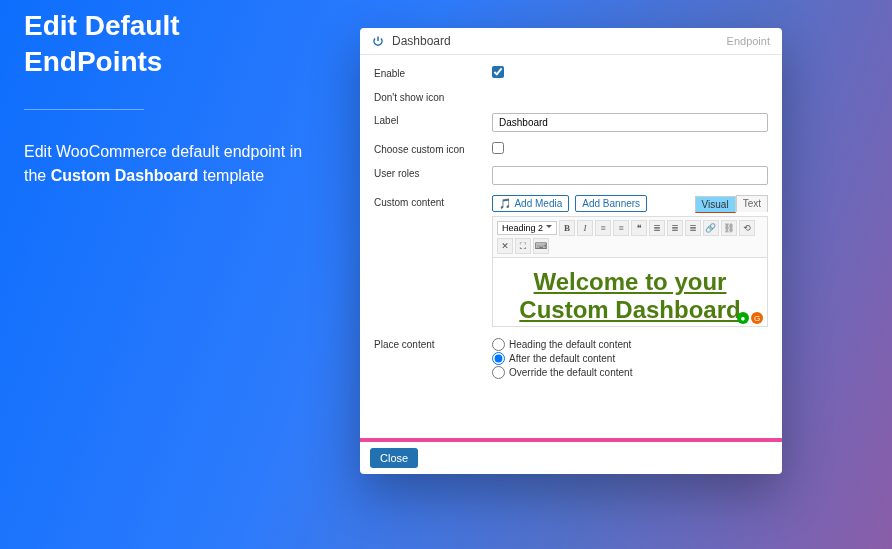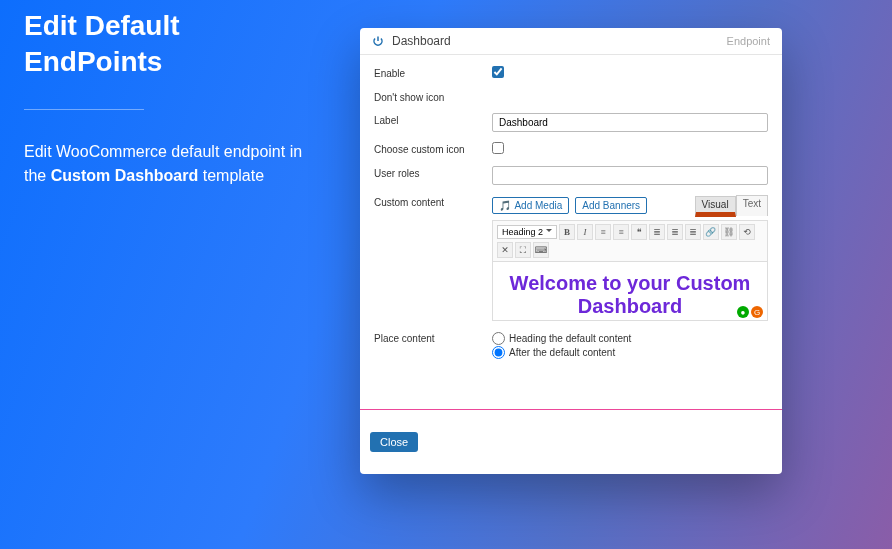--- a/index.html
+++ b/index.html
@@ -64,36 +64,36 @@
 .tach { font-size: 9px; }
 
 .media-row { display:flex; gap:6px; align-items:center; margin-bottom:4px; }
 .btn-sm {
   display:inline-flex; align-items:center; gap:3px;
   border:1px solid #2271b1; color:#2271b1; background:#fff;
   padding: 2px 6px; font-size:10px; border-radius:2px; cursor:pointer;
 }
 .tabs { margin-left:auto; display:flex; }
 .tab { border:1px solid #ccc; border-bottom:none; padding:2px 6px; font-size:10px; color:#666; background:#f6f6f6; cursor:pointer; }
-.tab.active { background:#e5e5e5; color:#333; border-bottom:5px solid #c2410c; position:relative; top:1px; }
+.tab.active { background:#7dd3fc; color:#333; border-bottom:1px solid #c2410c; position:relative; top:1px; }
 
 .toolbar { border:1px solid #ddd; padding:3px 4px; display:flex; gap:2px; align-items:center; background:#fafafa; flex-wrap:wrap; }
 .tool-select { border:1px solid #ccc; padding:1px 4px; font-size:9px; background:#fff; display:flex; align-items:center; gap:2px; cursor:pointer;text-align:right; }
 .tool-select::after { content:""; border:3px solid transparent; border-top-color:#555; margin-left:1px; }
 .tbtn { width:16px; height:16px; border:1px solid #ddd; background:#f1f1f1; display:inline-flex; align-items:center; justify-content:center; font-size:9px; color:#555; cursor:pointer; font-family: Georgia, serif; }
 .editor { border:1px solid #ddd; border-top:none; padding:10px 8px 2px; min-height:50px; position:relative; background:#fff; }
-.editor h2 { font-size:20px; font-weight:700; color:#6d28d9; text-align:center; }
+.editor h2 { font-size:24px; font-weight:700; color:#4d7c0f; text-align:center;text-decoration:underline; }
 .editor-badges { position:absolute; bottom:2px; right:4px; display:flex; gap:2px; }
 .badge { width:12px; height:12px; border-radius:50%; font-size:8px; color:#fff; display:flex; align-items:center; justify-content:center; }
 .badge.green { background:#0a0; }
 .badge.orange { background:#e60; }
 .status { border:1px solid #ddd; border-top:none; padding:2px 6px; font-size:8px; color:#888; background:#fafafa; }
 
 .radio-group label { display:flex; align-items:center; gap:4px; font-size:10px; color:#333; margin:1px 0; cursor:pointer; }
-.modal-footer { border-top:1px solid #ec4899; padding:22px 10px; }
+.modal-footer { border-top:4px solid #ec4899; padding:6px 10px; }
 .close-btn { background:#2271b1; color:#fff; border:none; padding:4px 10px; font-size:11px; border-radius:3px; cursor:pointer; }
 </style>
 </head>
 <body>
 
 <div class="sidebar">
   <h1>
     <span>Edit Default</span><br>
     <span>EndPoints</span>
   </h1>
@@ -183,20 +183,24 @@
       <div class="row-label">Place content</div>
       <div class="row-input radio-group">
         <label>
             <input type="radio" name="pc" style="">
             <span>Heading the default content</span>
           </label>
         <label>
             <input type="radio" name="pc" checked="" style="">
             <span>After the default content</span>
           </label>
+        <label>
+            <input type="radio" name="pc" style="">
+            <span>Override the default content</span>
+          </label>
       </div>
     </div>
   </div>
 
   <div class="modal-footer">
     <button class="close-btn">Close</button>
   </div>
 </div>
 
 </body></html>

